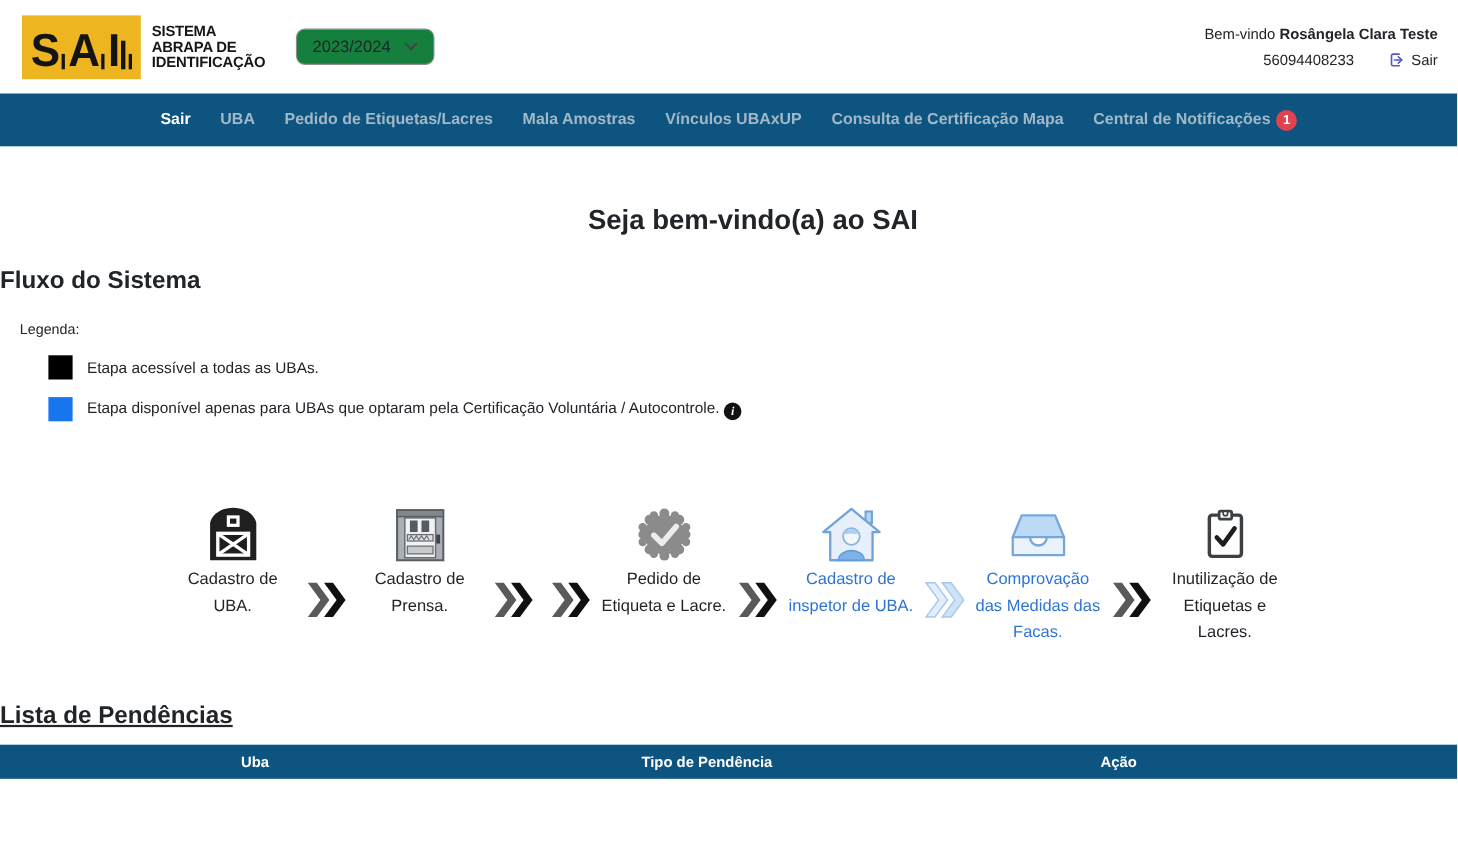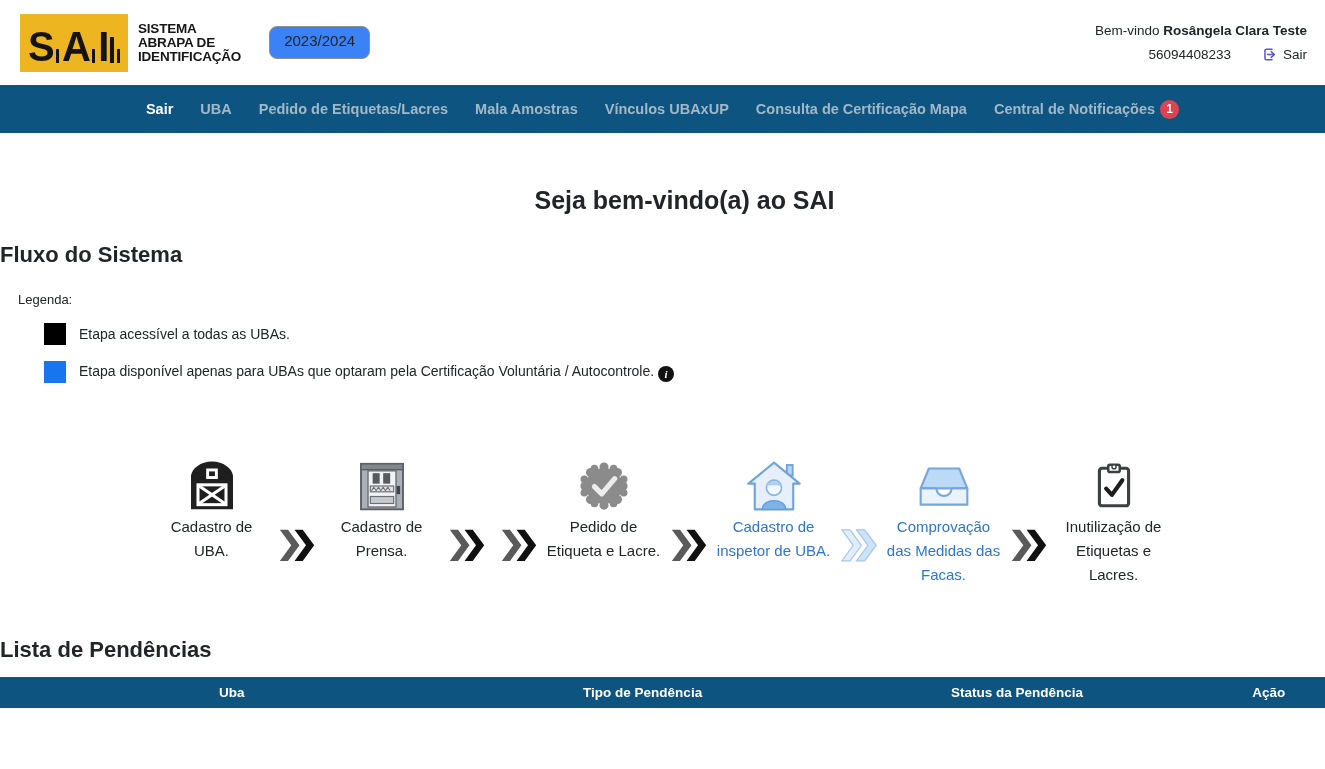--- a/index.html
+++ b/index.html
@@ -8,21 +8,21 @@
   .screen { position:relative; width:1325px; height:769px; background:#fff; overflow:hidden; }
 
   
   .topbar { display:flex; align-items:center; height:85px; background:#fff; padding:0 18px 0 20px; }
   .logo-area { display:flex; align-items:center; gap:10px; }
   .logo-box { background:#EDB51F; width:108px; height:58px; display:flex; align-items:flex-end; justify-content:center; gap:3px; padding:6px 8px 9px; }
   .logo-letter { font-weight:900; font-size:40px; line-height:0.82; color:#141414; letter-spacing:-2px; transform:scaleY(1.05); }
   .logo-bar { width:5px; background:#141414; display:inline-block; }
   .logo-bar.b1 { height:14px; } .logo-bar.b2 { height:14px; } .logo-bar.b3 { height:26px; } .logo-bar.b4 { height:14px; }
   .logo-name { font-weight:800; font-size:13.5px; line-height:14px; color:#161616; letter-spacing:-0.2px; }
-  .year-select { margin-left:28px; display:flex; align-items:center; gap:12px; border:1px solid #8f8f8f; border-radius:8px; padding:5px 14px; height:33px; background:#3b82f6; font-size:15px; color:#212529; cursor:pointer;flex-direction:column; }
+  .year-select { margin-left:28px; display:flex; align-items:center; gap:12px; border:1px solid #8f8f8f; border-radius:8px; padding:5px 14px; height:33px; background:#15803d; font-size:15px; color:#212529; cursor:pointer; }
   .user-area { margin-left:auto; text-align:right; font-size:13.5px; }
   .user-line1 { margin-bottom:8px; }
   .user-line1 b { font-weight:700; }
   .user-line2 { display:flex; align-items:center; justify-content:flex-end; gap:30px; }
   .sair { display:flex; align-items:center; gap:5px; cursor:pointer; }
 
   
   .navbar { height:48px; background:#0D5480; display:flex; align-items:center; justify-content:center; gap:27px; }
   .nav-item { font-size:14.5px; font-weight:600; color:#A3B8C6; cursor:pointer; display:flex; align-items:center; gap:5px; }
   .nav-item.active { color:#ffffff; font-weight:700; }
@@ -42,21 +42,21 @@
 
   
   .flow { display:flex; justify-content:center; align-items:flex-start; margin-top:74px; }
   .flow-step { width:118px; display:flex; flex-direction:column; align-items:center; }
   .step-icon { height:58px; display:flex; align-items:center; justify-content:center; }
   .step-label { margin-top:0; text-align:center; font-size:15px; line-height:24px; color:#212529; }
   .flow-step.voluntary .step-label { color:#2E74D4; }
   .connector { width:36px; margin:72px 8px 0; flex:0 0 auto; }
 
   
-  .pend-title { margin-top:50px; }
+  .pend-title { margin-top:50px;text-decoration:underline; }
   .pend-table { margin-top:14px; width:100%; }
   .pend-head { display:flex; background:#0D5480; height:31px; align-items:center; }
   .pend-th { color:#fff; font-weight:700; font-size:13.5px; text-align:center; }
   .pend-th:nth-child(1){ width:35%; } .pend-th:nth-child(2){ width:27%; }
   .pend-th:nth-child(3){ width:29.5%; } .pend-th:nth-child(4){ width:8.5%; }
 </style>
 </head>
 <body>
 
 <div class="screen">
@@ -273,19 +273,18 @@
         <div class="step-label">Inutilização de Etiquetas e Lacres.</div>
       </div>
 
     </div>
 
     <h2 class="section-title pend-title">Lista de Pendências</h2>
     <div class="pend-table">
       <div class="pend-head">
         <div class="pend-th">Uba</div>
         <div class="pend-th">Tipo de Pendência</div>
-        <div class="pend-th">Status da Pendência</div>
         <div class="pend-th">Ação</div>
       </div>
     </div>
   </main>
 
 </div>
 
 </body></html>

